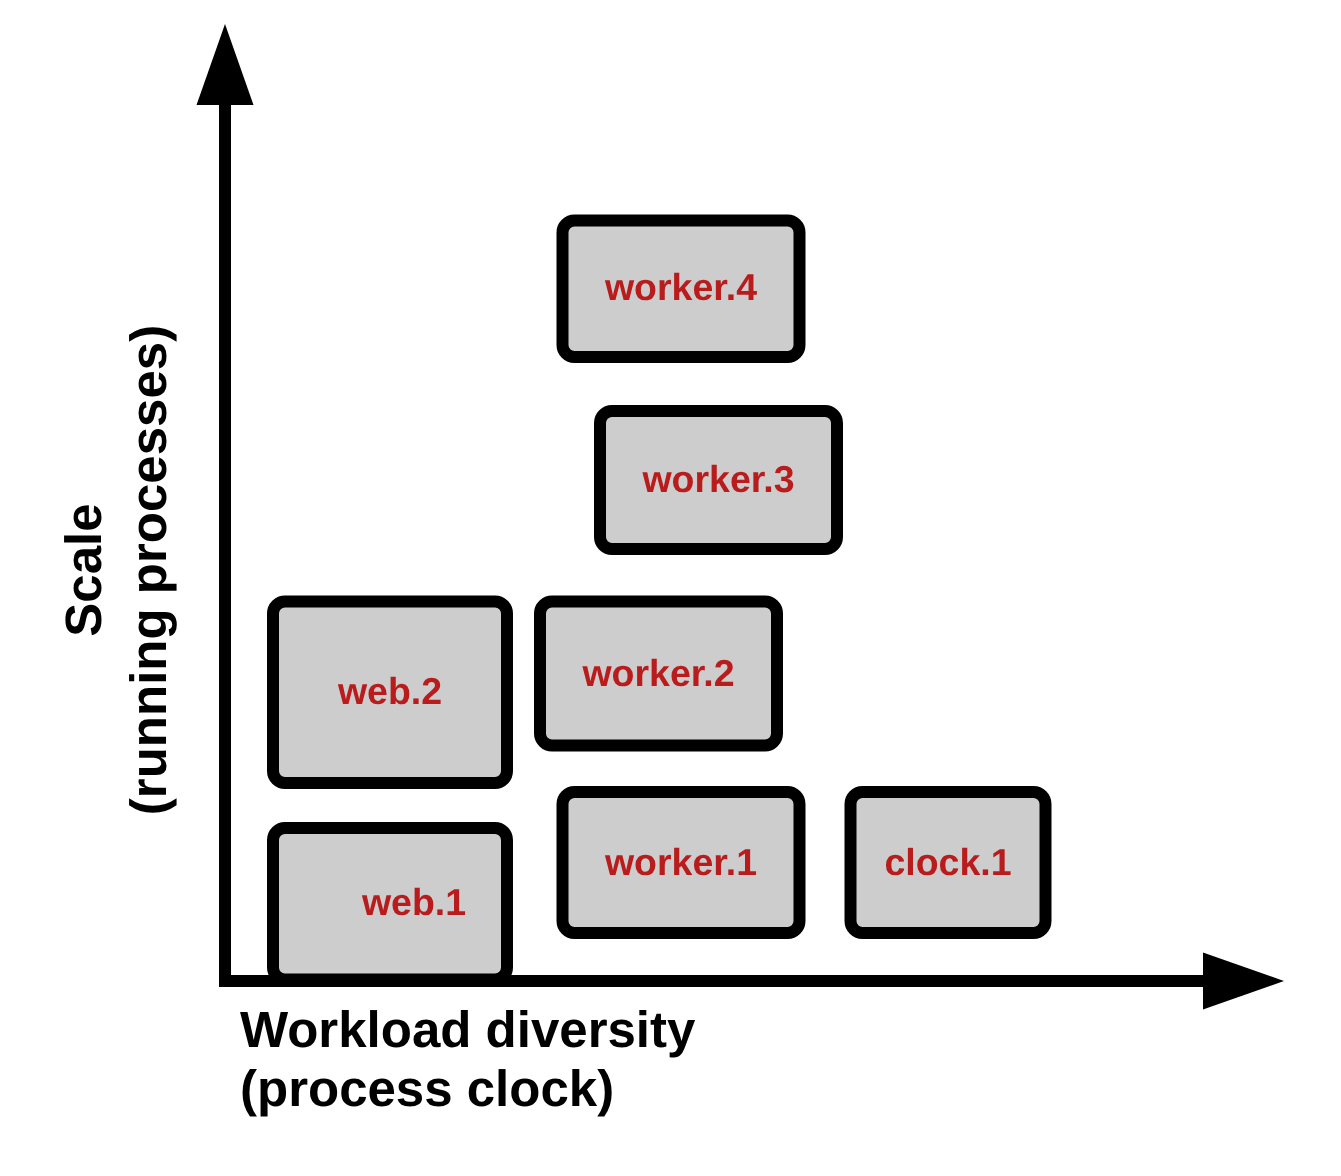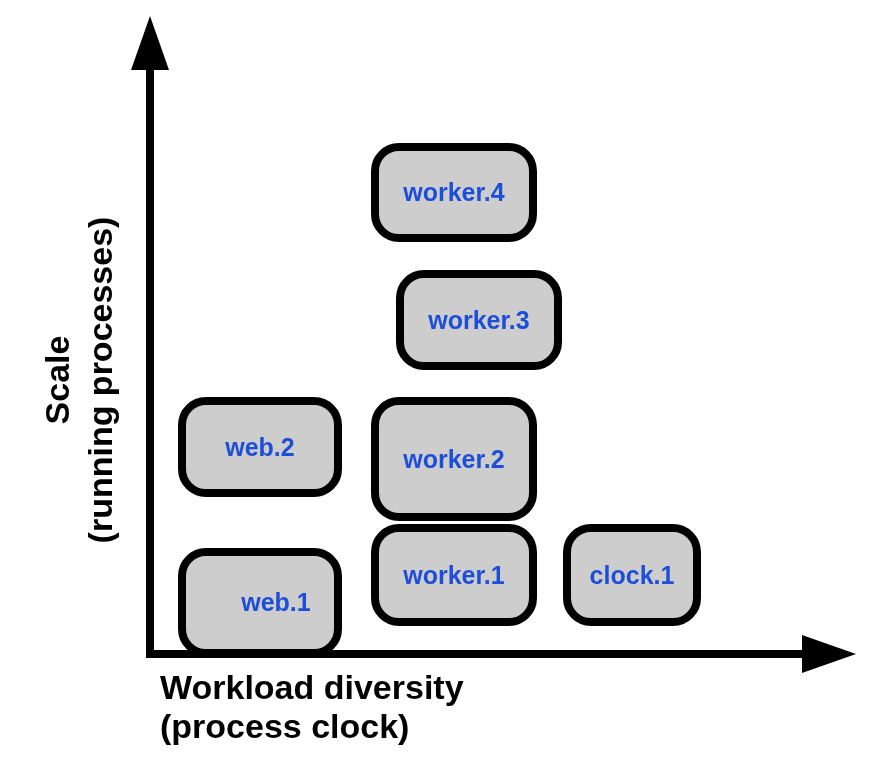--- a/index.html
+++ b/index.html
@@ -81,32 +81,32 @@
     font-weight: bold;
     line-height: 1.15;
   }
 
   
   .node {
     position: absolute;
     box-sizing: border-box;
     background: #cdcdcd;
     border: 8px solid #000000;
-    border-radius: 28px;
+    border-radius: 12px;
     display: flex;
     align-items: center;
     justify-content: center;
     font-size: 25px;
     font-weight: bold;
-    color: #1d4ed8;
+    color: #b91c1c;
   }
   .node.web-1    { left: 178px; top: 548px; width: 164px; height: 109px; padding-left: 32px; }
-  .node.web-2    { left: 178px; top: 397px; width: 164px; height: 100px; }
+  .node.web-2    { left: 178px; top: 397px; width: 164px; height: 129px; }
   .node.worker-1 { left: 371px; top: 524px; width: 166px; height: 102px; }
-  .node.worker-2 { left: 371px; top: 397px; width: 166px; height: 124px; }
+  .node.worker-2 { left: 356px; top: 397px; width: 166px; height: 104px; }
   .node.worker-3 { left: 371px; top: 270px; width: 166px; height: 100px; margin-left: 25px; }
   .node.worker-4 { left: 371px; top: 143px; width: 166px; height: 99px; }
   .node.clock-1  { left: 563px; top: 524px; width: 138px; height: 102px; }
 </style>
 </head>
 <body>
 
 <div class="canvas">
 
   <div class="axis-line-y"></div>

